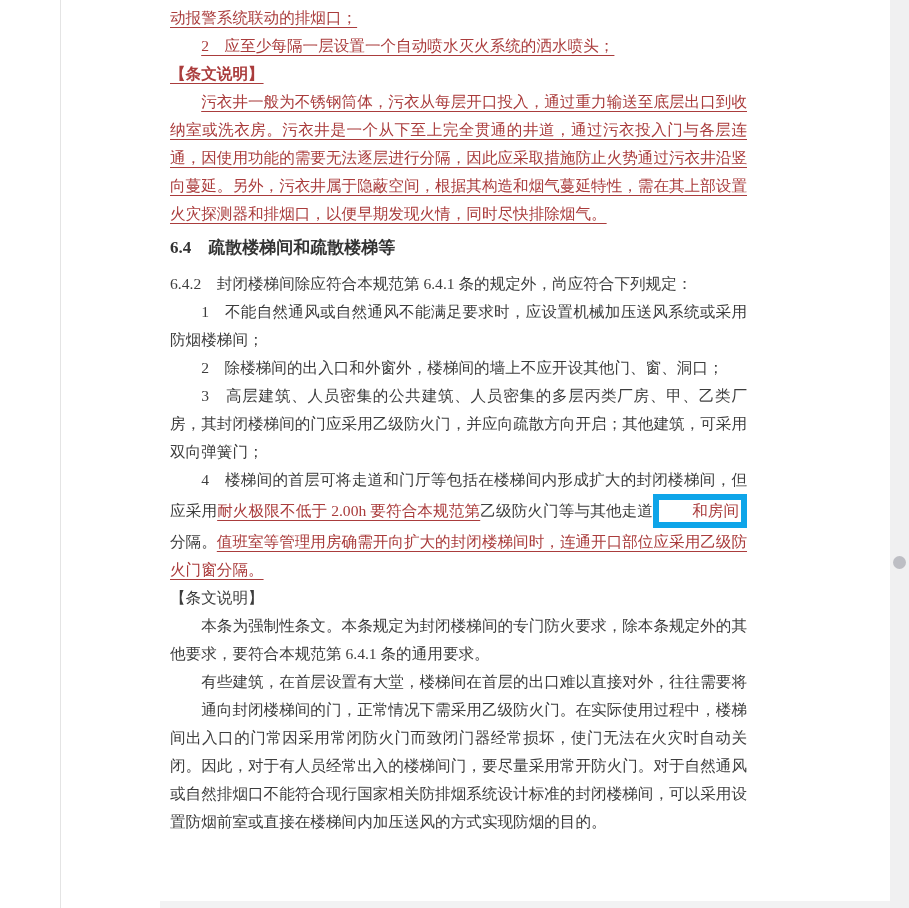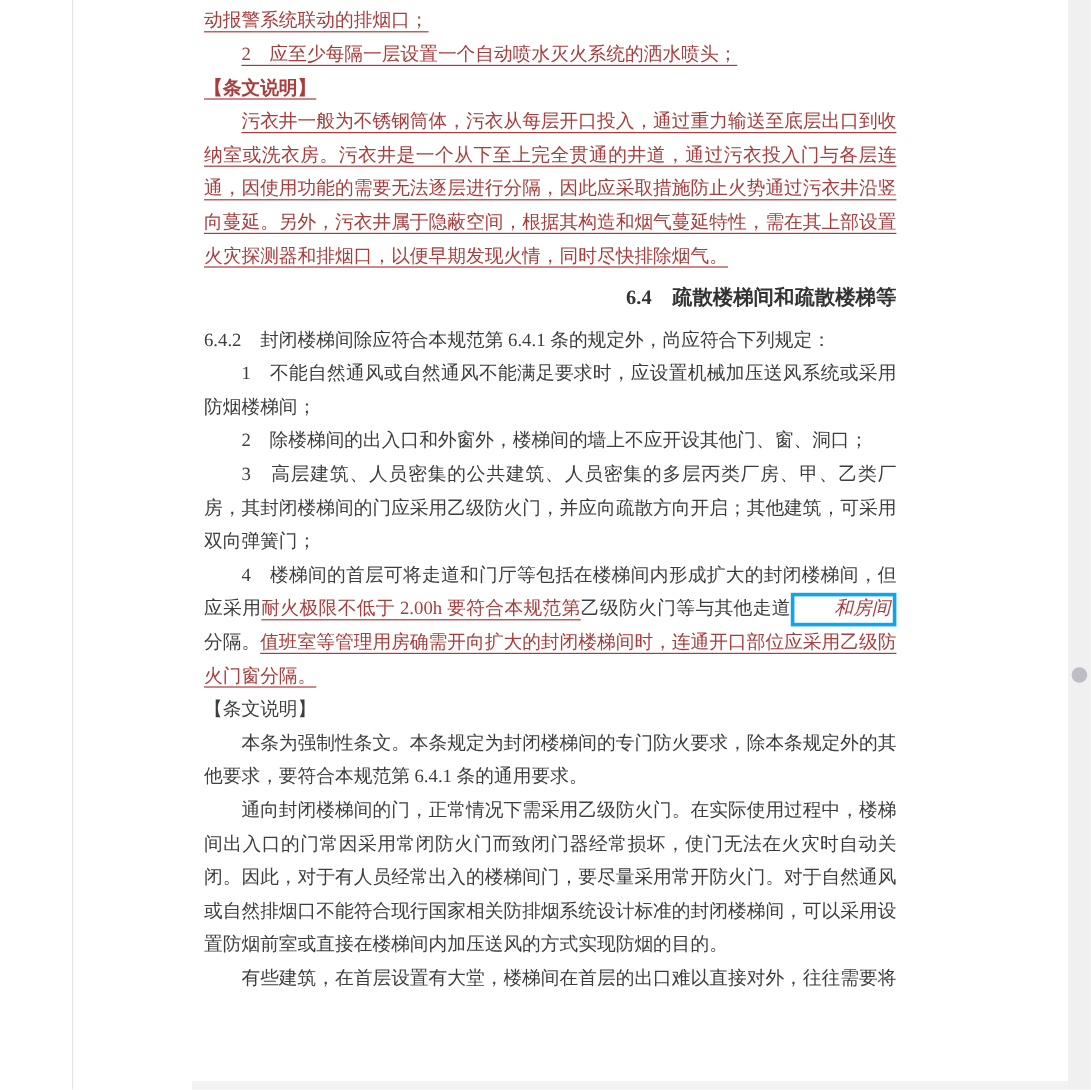--- a/index.html
+++ b/index.html
@@ -48,32 +48,31 @@
   .red  { color: #aa3c3c; }
   .u {
     text-decoration: underline;
     text-decoration-thickness: 1px;
     text-underline-offset: 4px;
     text-decoration-color: currentColor;
   }
   .indent { text-indent: 2em; }
   .label-red { font-weight: bold; }
   .section-heading {
-    text-align: right;
+    text-align: left;
     font-weight: bold;
     font-size: 17px;
     margin: 6px 0 8px 0 !important;
     color: #333333;
   }
   .rev-box {
-    border: 3px solid #0ea5e9;
+    border: 6px solid #0ea5e9;
     padding: 0 2px;
     display: inline-block;
     line-height: 22px;
-    font-style: italic;
   }
 </style>
 </head>
 <body>
 
 <div class="page-left-edge"></div>
 
 <div class="content">
 
   <p class="red"><span class="u">动报警系统联动的排烟口；</span></p>
@@ -90,22 +89,22 @@
 
   <p class="indent">1　不能自然通风或自然通风不能满足要求时，应设置机械加压送风系统或采用防烟楼梯间；</p>
   <p class="indent">2　除楼梯间的出入口和外窗外，楼梯间的墙上不应开设其他门、窗、洞口；</p>
   <p class="indent">3　高层建筑、人员密集的公共建筑、人员密集的多层丙类厂房、甲、乙类厂房，其封闭楼梯间的门应采用乙级防火门，并应向疏散方向开启；其他建筑，可采用双向弹簧门；</p>
 
   <p class="indent"><span>4　楼梯间的首层可将走道和门厅等包括在楼梯间内形成扩大的封闭楼梯间，但应采用</span><span class="red u">耐火极限不低于 2.00h 要符合本规范第</span><span>乙级防火门等与其他走道</span><span class="red rev-box">和房间</span><span>分隔。</span><span class="red u">值班室等管理用房确需开向扩大的封闭楼梯间时，连通开口部位应采用乙级防火门窗分隔。</span></p>
 
   <p>【条文说明】</p>
 
   <p class="indent">本条为强制性条文。本条规定为封闭楼梯间的专门防火要求，除本条规定外的其他要求，要符合本规范第 6.4.1 条的通用要求。</p>
+  <p class="indent">有些建筑，在首层设置有大堂，楼梯间在首层的出口难以直接对外，往往需要将</p>
   <p class="indent">通向封闭楼梯间的门，正常情况下需采用乙级防火门。在实际使用过程中，楼梯间出入口的门常因采用常闭防火门而致闭门器经常损坏，使门无法在火灾时自动关闭。因此，对于有人员经常出入的楼梯间门，要尽量采用常开防火门。对于自然通风或自然排烟口不能符合现行国家相关防排烟系统设计标准的封闭楼梯间，可以采用设置防烟前室或直接在楼梯间内加压送风的方式实现防烟的目的。</p>
-  <p class="indent">有些建筑，在首层设置有大堂，楼梯间在首层的出口难以直接对外，往往需要将</p>
 
 </div>
 
 <div class="scroll-track">
   <div class="scroll-thumb"></div>
 </div>
 
 <div class="page-gap"></div>
 
 </body></html>

